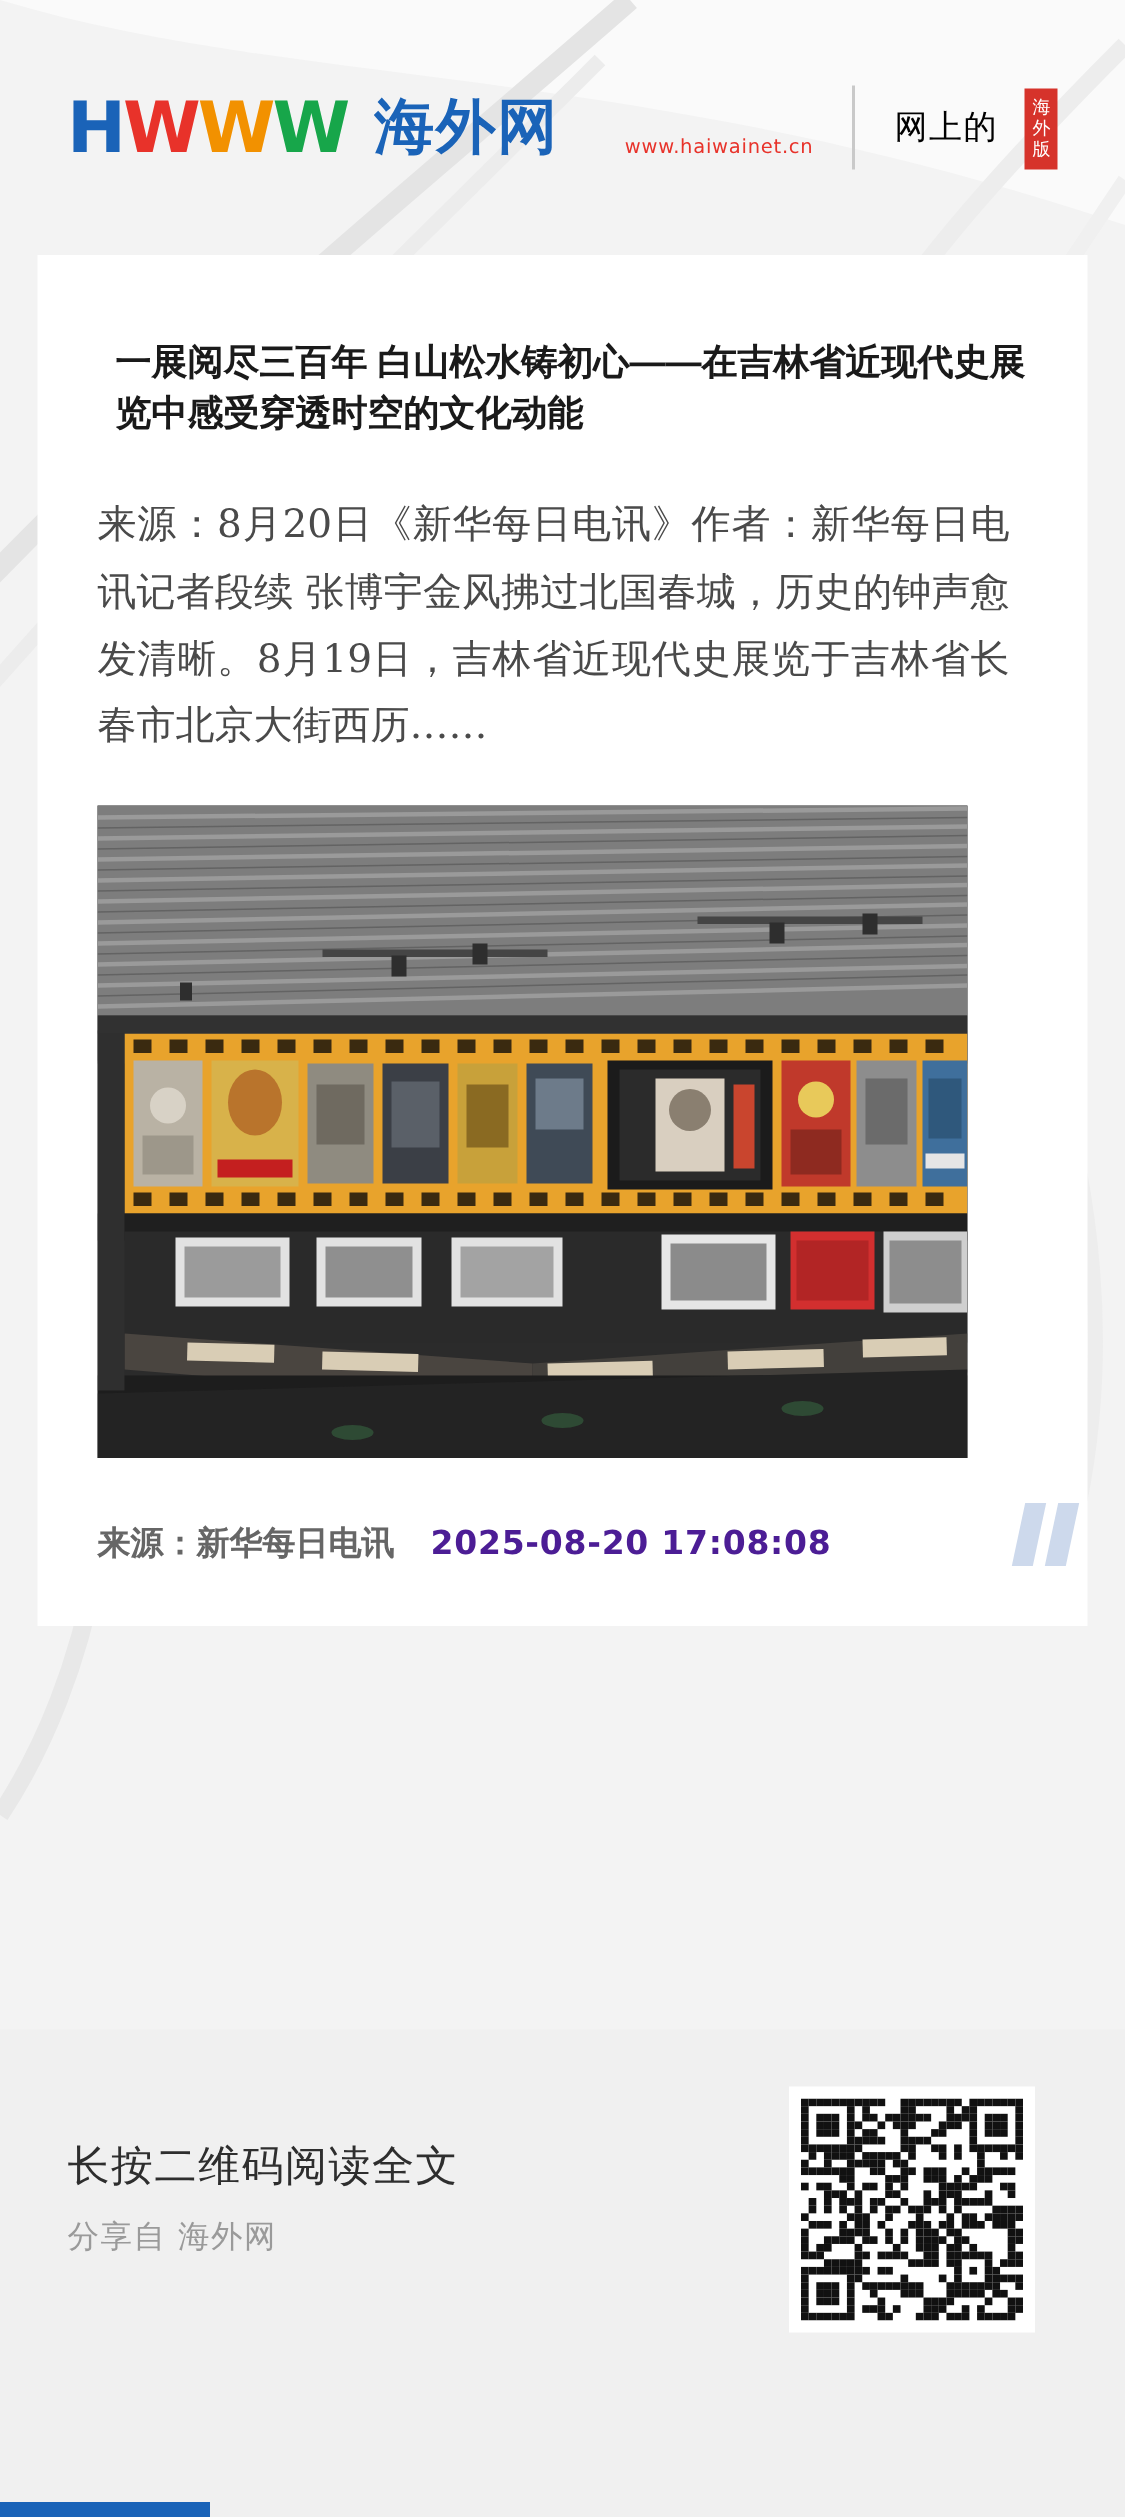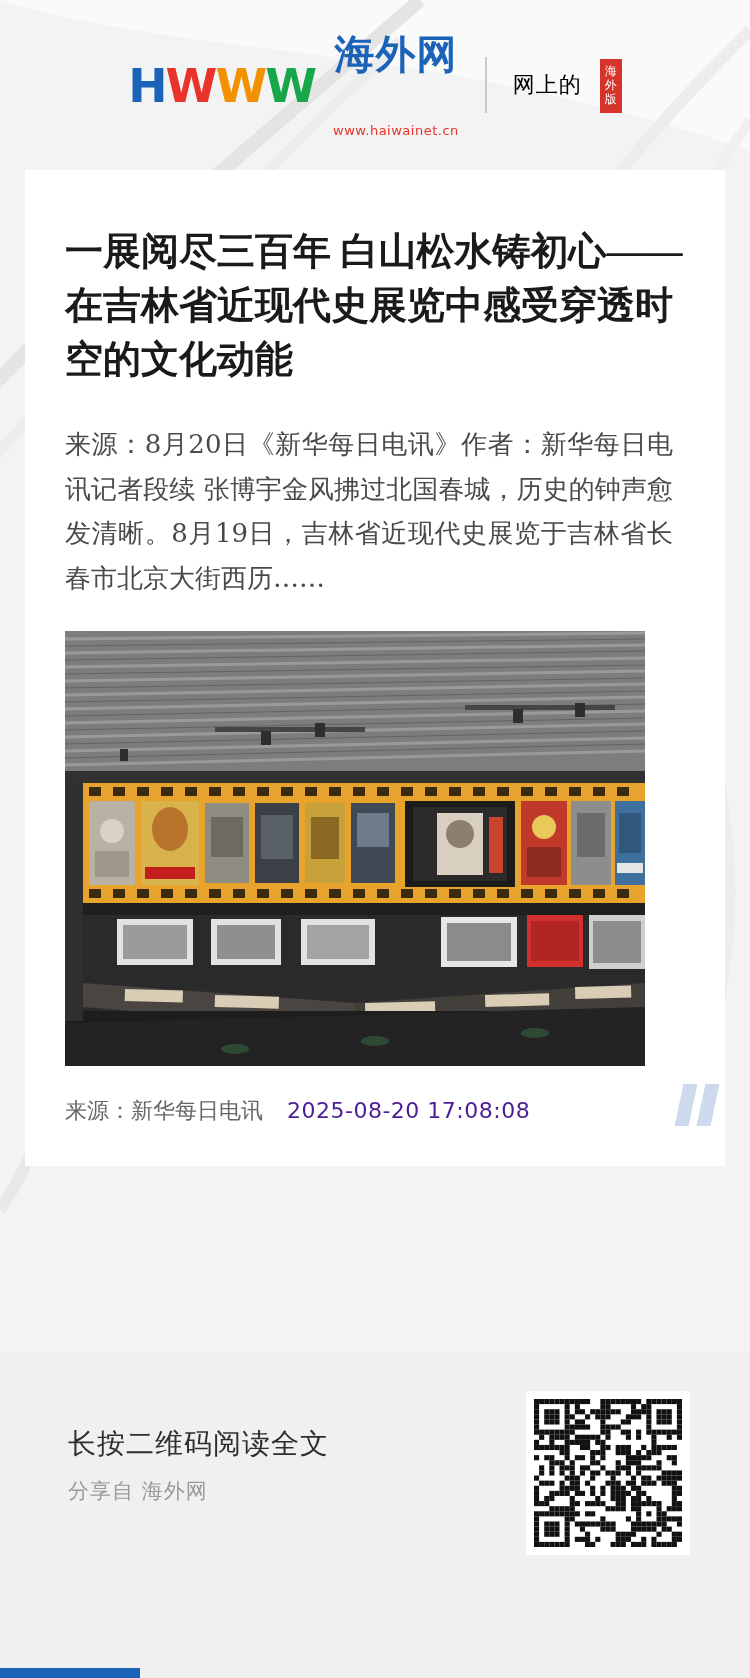--- a/index.html
+++ b/index.html
@@ -44,22 +44,21 @@
     letter-spacing: -2px;
     line-height: 1;
     display: flex;
   }
   .hww span:nth-child(1) { color: #1a63b8; }
   .hww span:nth-child(2) { color: #e8322a; }
   .hww span:nth-child(3) { color: #f29100; }
   .hww span:nth-child(4) { color: #17a64a; }
   .brand-cn {
     display: flex;
-    flex-direction: column;
-    align-items: center;
+    align-items: flex-end;
     line-height: 1;
     gap: 44px;
   }
   .brand-cn .cn-main {
     font-size: 40px;
     font-weight: bold;
     color: #1a63b8;
     letter-spacing: 1px;
   }
   .brand-cn .cn-url {
@@ -107,26 +106,26 @@
   
   .card {
     position: relative;
     margin: 0 25px;
     background: #ffffff;
     padding: 55px 40px 40px 40px;
     box-sizing: border-box;
     width: 700px;
   }
   .article-title {
-    font-family: Liberation Serif, serif;
-    font-size: 38px;
+    font-family: Liberation Sans, sans-serif;
+    font-size: 24px;
     font-weight: bold;
     line-height: 1.42;
     color: #1a1a1a;
-    margin: 0 0 35px 0;
+    margin: 0 0 35px 12px;
     letter-spacing: 0px;
   }
   .article-summary {
     font-family: "DejaVu Serif", serif;
     font-size: 26px;
     line-height: 1.72;
     color: #4a4a4a;
     margin: 0 12px 30px 0;
     text-align: justify;
   }
@@ -136,27 +135,28 @@
     width: 580px;
     height: 435px;
     margin: 0 0 0 0;
     position: relative;
     overflow: hidden;
     background: #2b2b2b;
   }
   .photo svg { display: block; }
 
   .source-line {
-    margin-top: 30px;
+    margin-top: 42px;
     font-family: "DejaVu Serif", serif;
     font-size: 22px;
     color: #666;
     display: flex;
     align-items: center;
     gap: 24px;
+    font-weight: bold;
   }
   .source-date { color: #4c1d95; font-family: "DejaVu Sans", sans-serif; letter-spacing: .5px;}
 
   
   .quote-mark {
     position: absolute;
     right: 10px;
     bottom: 40px;
     display: flex;
     gap: 8px;
@@ -175,21 +175,21 @@
     left: 0;
     bottom: 0;
     width: 750px;
     height: 325px;
     background: #f0f0f0;
     box-sizing: border-box;
   }
   .footer-inner {
     position: relative;
     height: 100%;
-    padding: 50px 68px;
+    padding: 50px 45px;
     box-sizing: border-box;
   }
   .footer-text { margin-top: 22px; }
   .footer-title {
     font-family: "DejaVu Sans", sans-serif;
     font-size: 28px;
     color: #2e2e2e;
     letter-spacing: 1px;
   }
   .footer-sub {

